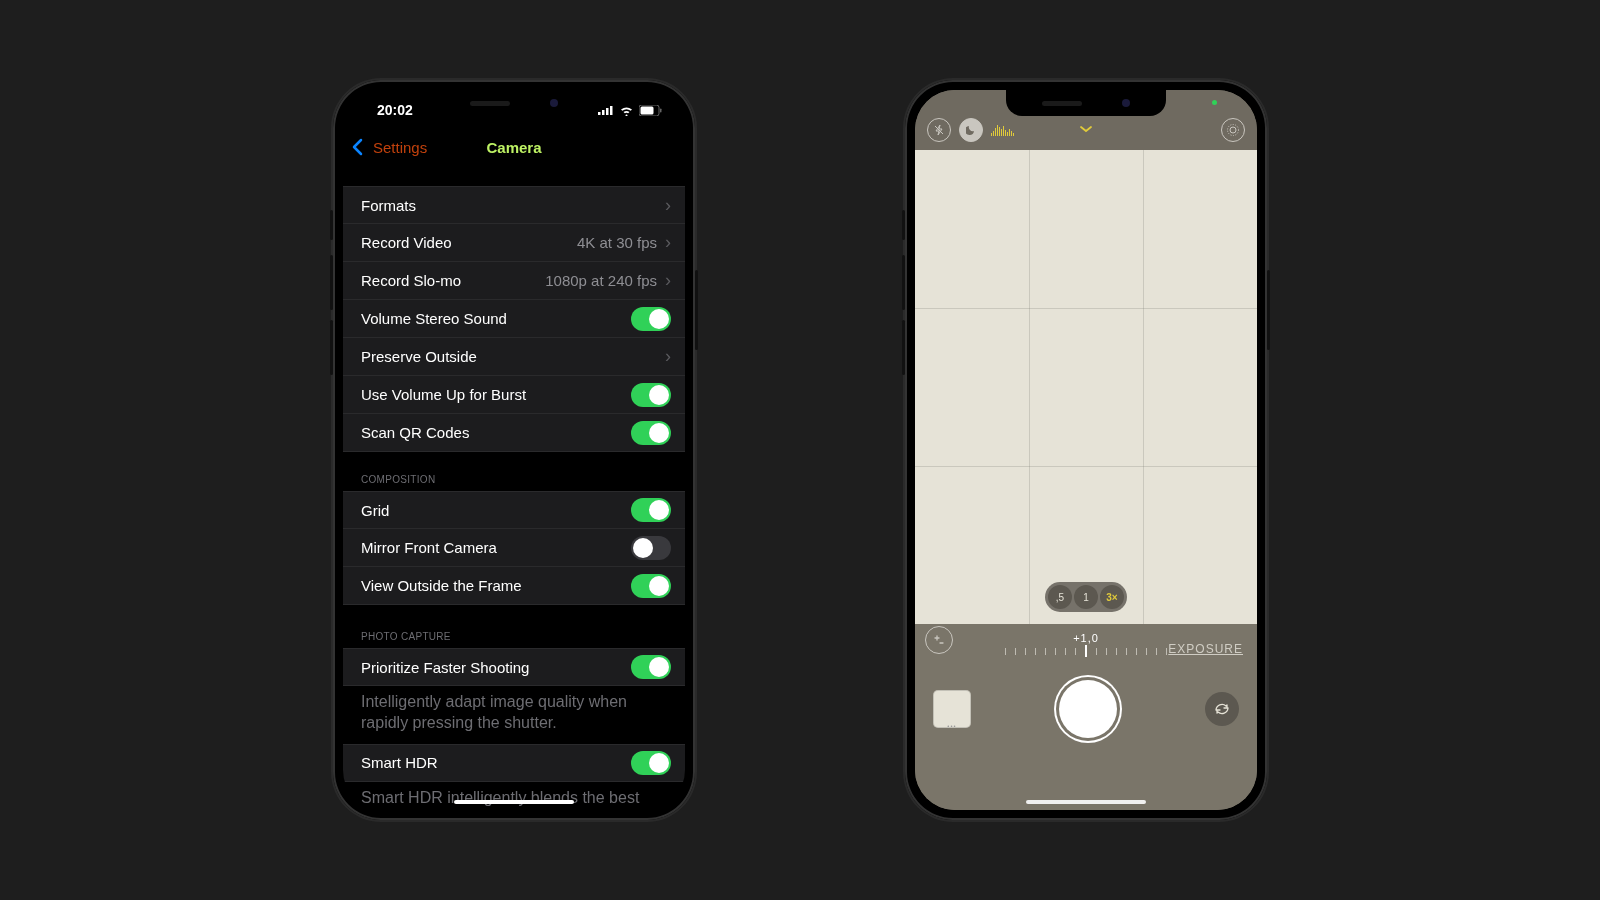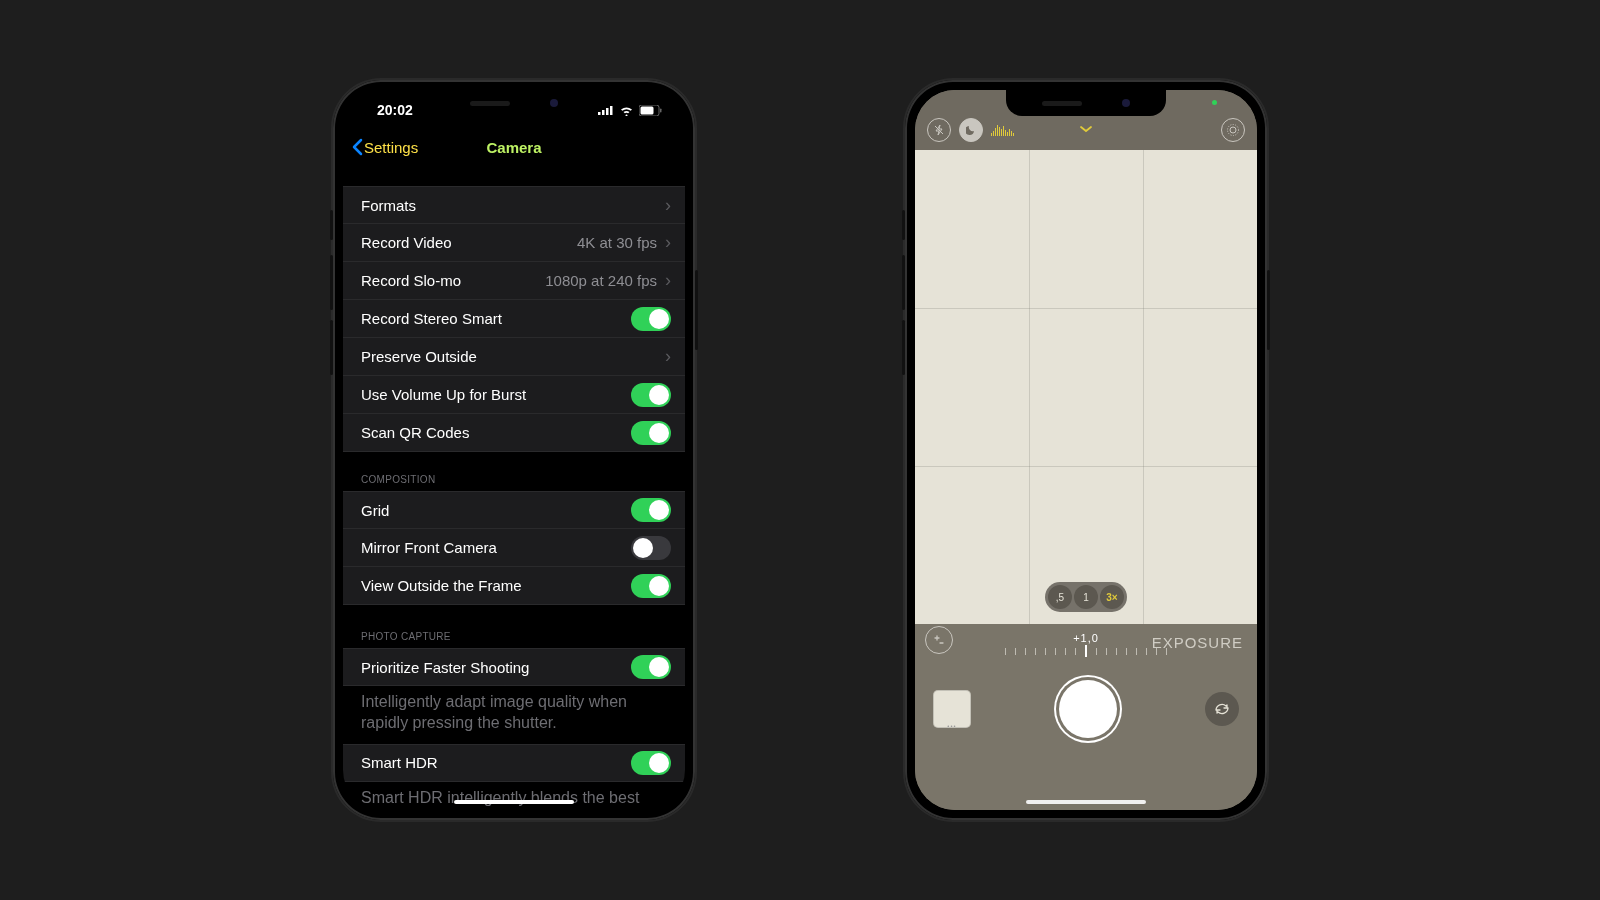--- a/index.html
+++ b/index.html
@@ -63,21 +63,21 @@
     padding:0 20px; font-size:14px; font-weight:600; color:#fff;
     position:relative; z-index:60;
   }
   .statusbar .time { margin-left:14px; }
   .st-right { display:flex; gap:5px; align-items:center; margin-right:2px;}
   .navbar {
     height:34px; display:flex; align-items:center; position:relative;
     font-size:15px;
   }
   .navbar .back {
-    color:#fde047; display:flex; align-items:center; gap:1px; margin-left:8px;
+    color:#c2410c; display:flex; align-items:center; gap:10px; margin-left:8px;
   }
   .navbar .title {
     position:absolute; left:50%; transform:translateX(-50%);
     color:#bef264; font-weight:600;
   }
   .list { margin-top:22px; }
   .group-header {
     font-size:10px; color:#6d6d72; padding:4px 18px 6px; text-transform:uppercase; letter-spacing:0.3px;
   }
   .footer {
@@ -141,21 +141,21 @@
   }
   .zpill {
     min-width:24px; height:24px; border-radius:12px; background:#5c5850;
     display:flex; align-items:center; justify-content:center;
     font-size:10px; color:#e6e3d7; padding:0 4px;
   }
   .zpill.active { color:#e0ca3a; font-weight:600;}
   .cam-bottom { flex:1; background:#7a7569; position:relative; padding-top:8px;}
   .exp-row { text-align:center; position:relative; height:34px;}
   .exp-row .val { font-size:11px; color:#fff; letter-spacing:1px;}
-  .exp-row .lbl { position:absolute; right:14px; top:2px; font-size:15px; color:#d0cdc4; letter-spacing:1px;}
+  .exp-row .lbl { position:absolute; right:14px; top:10px; font-size:12px; color:#d0cdc4; letter-spacing:1px;text-decoration:underline;}
   .ticks { display:flex; justify-content:center; gap:9px; margin-top:4px;}
   .ticks span { width:1px; height:7px; background:#bfbcb3; display:block;}
   .ticks span.big{ height:12px; background:#fff; transform:translateY(-3px); width:2px;}
   .exp-plus {
     position:absolute; left:10px; top:-6px;
     width:28px; height:28px; border:1.5px solid #c9c6bf; border-radius:50%;
     display:flex; align-items:center; justify-content:center; color:#c9c6bf; font-size:13px;
   }
   .shutterbar { display:flex; align-items:center; justify-content:space-between; padding:0 18px; margin-top:14px;}
   .thumb { width:38px; height:38px; background:#e6e3d7; border-radius:5px; box-shadow:0 0 0 1px rgba(0,0,0,0.15) inset; position:relative;}
@@ -226,21 +226,21 @@
             </span>
           </div>
           <div class="cell">
             <span class="label">Record Slo-mo</span>
             <span class="right">
               <span class="value">1080p at 240 fps</span>
               <span class="chev">›</span>
             </span>
           </div>
           <div class="cell">
-            <span class="label">Record Stereo Smart</span>
+            <span class="label">Volume Stereo Sound</span>
             <span class="right">
               <span class="toggle on">
                 <span class="knob"></span>
               </span>
             </span>
           </div>
           <div class="cell">
             <span class="label">Preserve Outside</span>
             <span class="right">
               <span class="chev">›</span>

